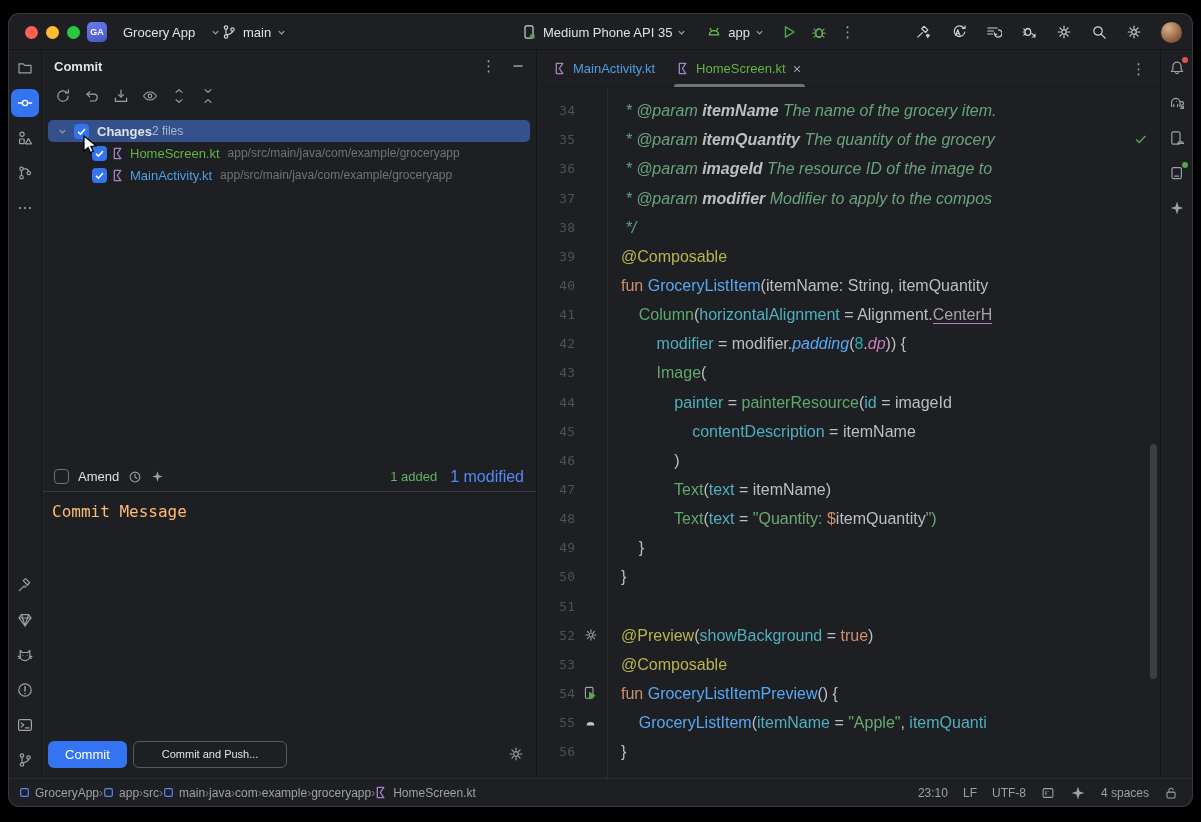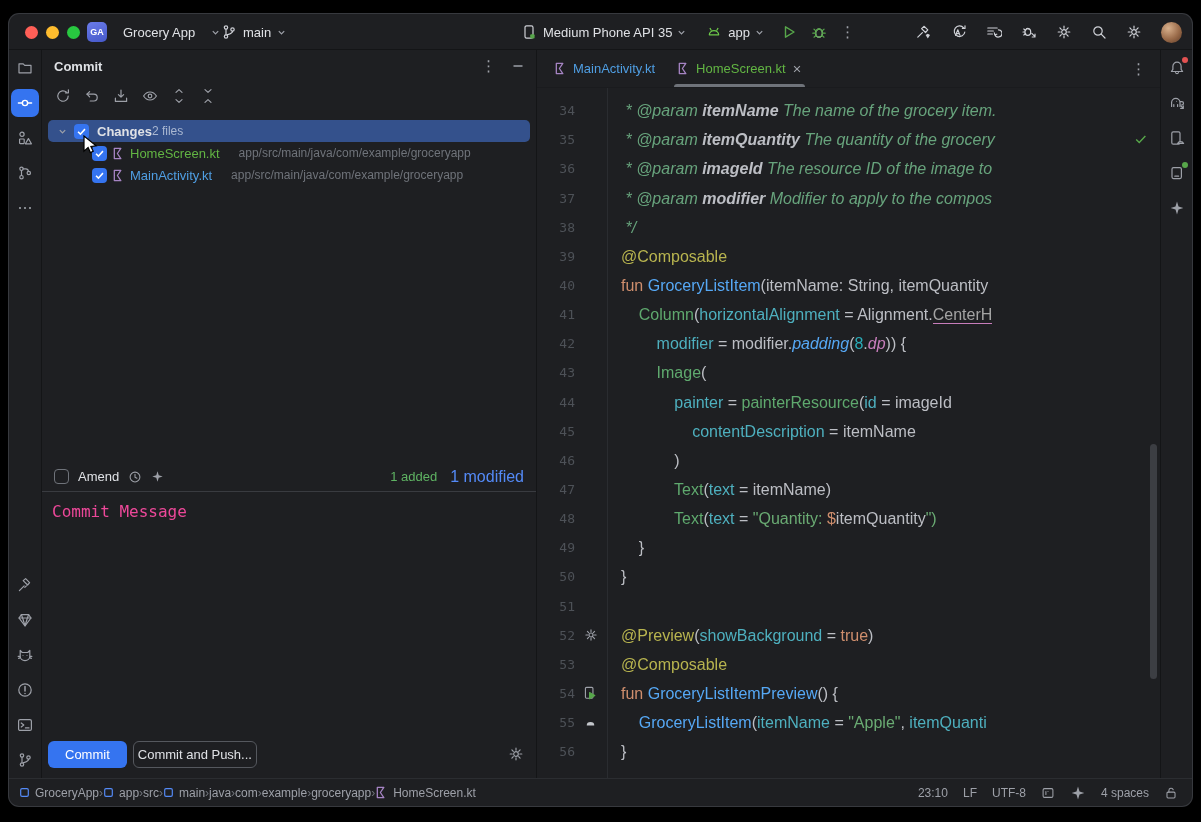--- a/index.html
+++ b/index.html
@@ -38,35 +38,35 @@
   .kebab{color:#9DA0A8;font-size:15px;letter-spacing:0;}
   #cp-toolbar{height:28px;display:flex;align-items:center;gap:7px;padding:0 10px;color:#9DA0A8;}
   #cp-toolbar .icon{width:22px;height:22px;border-radius:4px;}
   #cp-tree{height:352px;position:relative;padding-top:10px;}
   .tree-row{height:22px;display:flex;align-items:center;font-size:13px;color:#DFE1E5;}
   #row-changes{margin:0 6px;border-radius:5px;background:#34518C;padding:0 6px;}
   #row-changes .lbl{font-weight:bold;}
   #row-changes .cnt{color:#A9B7D1;font-size:12px;}
   .file-row{padding-left:50px;gap:5px;}
   .file-name{font-size:13px;}
-  .file-path{color:#6F737A;font-size:12px;margin-left:14px;white-space:nowrap;overflow:hidden;}
+  .file-path{color:#6F737A;font-size:12px;margin-left:3px;white-space:nowrap;overflow:hidden;}
   .cb{width:15px;height:15px;border-radius:4px;flex:none;display:flex;align-items:center;justify-content:center;}
   .cb.on{background:#3574F0;}
   .cb.off{border:1.5px solid #6F737A;background:transparent;}
   .tree-chev{width:16px;display:flex;justify-content:center;color:#9DA0A8;margin-right:4px;}
   #amend-row{height:30px;display:flex;align-items:center;gap:9px;padding:0 12px;color:#DFE1E5;font-size:13px;
              border-bottom:1px solid #393B40;}
   #amend-row .spacer{flex:1;}
   #added-label{color:#5FB363;font-size:13px;}
   #modified-label{color:#548AF7;font-size:16px;margin-left:4px;}
   #msg-area{flex:1;padding:10px 10px;}
-  #msg-placeholder{color:#ec4899;font-size:16px;font-family:"DejaVu Sans Mono",monospace;}
+  #msg-placeholder{color:#fdba74;font-size:16px;font-family:"DejaVu Sans Mono",monospace;}
   #cp-buttons{height:42px;display:flex;align-items:center;padding:0 6px 6px 6px;gap:6px;}
   #commit-btn{background:#3574F0;color:#fff;border:none;border-radius:6px;height:27px;padding:0 17px;font-size:13px;}
-  #commit-push-btn{background:transparent;color:#DFE1E5;border:1px solid #55585E;border-radius:6px;height:27px;padding:0 4px;font-size:13px;}
+  #commit-push-btn{background:transparent;color:#DFE1E5;border:1px solid #55585E;border-radius:6px;height:27px;padding:0 28px;font-size:11px;}
   #cp-buttons .spacer{flex:1;}
   #cp-gear{color:#9DA0A8;margin-right:6px;}
   
   #editor{flex:1;display:flex;flex-direction:column;position:relative;background:#1E1F22;min-width:0;}
   #tabbar{height:38px;display:flex;align-items:center;padding-left:6px;border-bottom:1px solid #1A1B1E;position:relative;}
   .tab{height:100%;display:flex;align-items:center;gap:6px;padding:0 11px;font-size:13px;position:relative;}
   .tab .underline{position:absolute;left:8px;right:8px;bottom:0;height:3px;border-radius:3px 3px 0 0;background:#6F737A;}
   .tab-close{color:#9DA0A8;}
   #tabbar .spacer{flex:1;}
   #tab-kebab{margin-right:14px;color:#9DA0A8;}

